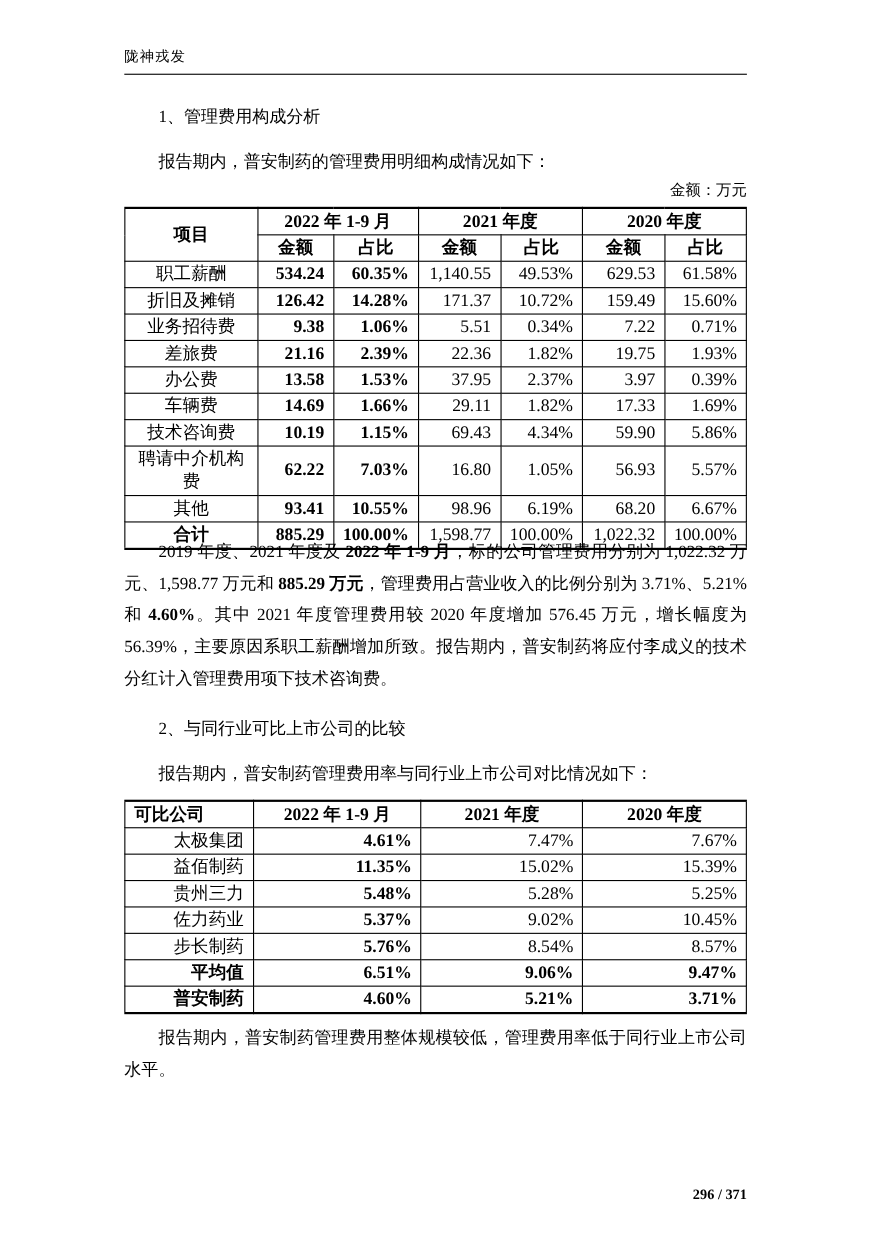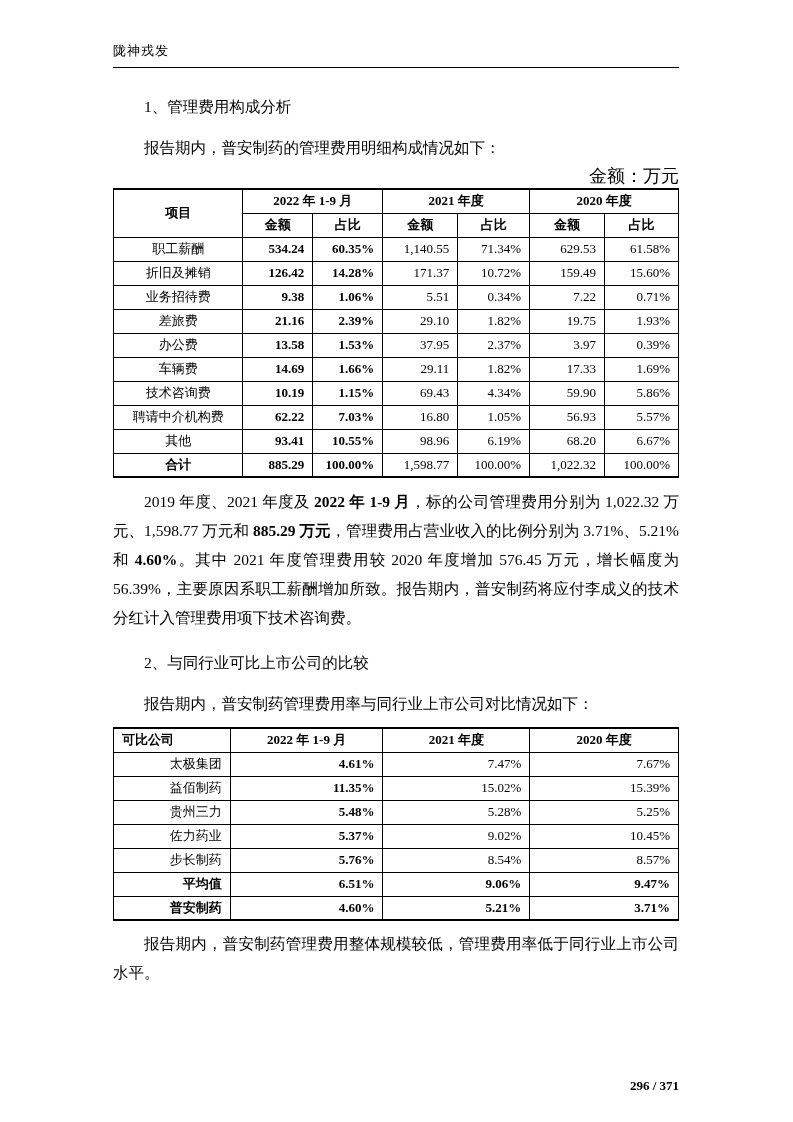--- a/index.html
+++ b/index.html
@@ -18,28 +18,28 @@
     display:flex; justify-content:space-between; align-items:flex-end;
     border-bottom:1px solid #000;
     padding-bottom:7px;
     font-size:13px;
   }
   .doc-header .hl { letter-spacing:1px; }
 
   
   .para { font-size:15.5px; line-height:29px; text-align:justify; text-indent:2em; }
   .hline { font-size:15.5px; line-height:24px; text-indent:2em; }
-  .unit-note { font-size:18px; text-align:right; }
+  .unit-note { font-size:14px; text-align:right; }
 
   .b { font-weight:bold; }
 
   
   table.doc-table {
     width:100%; border-collapse:collapse;
-    font-size:13px;
+    font-size:16px;
     border:1px solid #000;
     border-top:2px solid #000;
     border-bottom:2px solid #000;
   }
   table.doc-table th, table.doc-table td {
     border:1px solid #000;
     height:24px;
     padding:1px 8px;
     vertical-align:middle;
   }
@@ -98,21 +98,21 @@
         <th>金额</th>
         <th>占比</th>
         <th>金额</th>
         <th>占比</th>
       </tr>
       <tr>
         <td class="c">职工薪酬</td>
         <td class="r b">534.24</td>
         <td class="r b">60.35%</td>
         <td class="r">1,140.55</td>
-        <td class="r">71.34%</td>
+        <td class="r">49.53%</td>
         <td class="r">629.53</td>
         <td class="r">61.58%</td>
       </tr>
       <tr>
         <td class="c">折旧及摊销</td>
         <td class="r b">126.42</td>
         <td class="r b">14.28%</td>
         <td class="r">171.37</td>
         <td class="r">10.72%</td>
         <td class="r">159.49</td>
@@ -124,21 +124,21 @@
         <td class="r b">1.06%</td>
         <td class="r">5.51</td>
         <td class="r">0.34%</td>
         <td class="r">7.22</td>
         <td class="r">0.71%</td>
       </tr>
       <tr>
         <td class="c">差旅费</td>
         <td class="r b">21.16</td>
         <td class="r b">2.39%</td>
-        <td class="r">29.10</td>
+        <td class="r">22.36</td>
         <td class="r">1.82%</td>
         <td class="r">19.75</td>
         <td class="r">1.93%</td>
       </tr>
       <tr>
         <td class="c">办公费</td>
         <td class="r b">13.58</td>
         <td class="r b">1.53%</td>
         <td class="r">37.95</td>
         <td class="r">2.37%</td>

